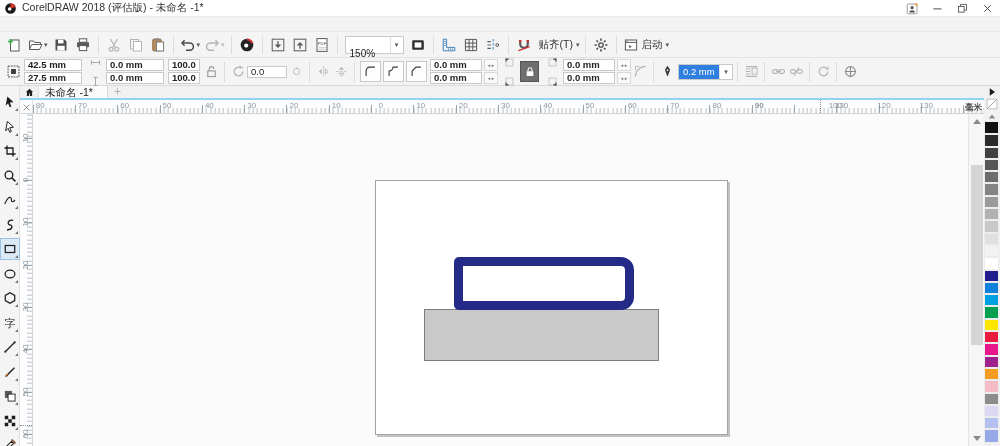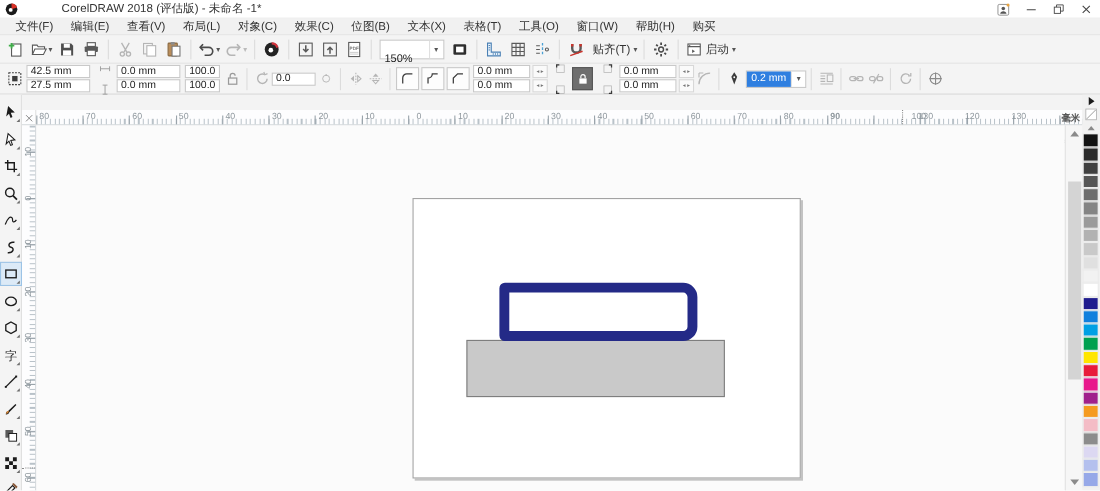--- a/index.html
+++ b/index.html
@@ -1,21 +1,21 @@
 <!DOCTYPE html>
 <html><head>
 <meta charset="utf-8">
 <style>
   * { box-sizing: border-box; margin: 0; padding: 0; }
   html,body { width:1000px; height:446px; overflow:hidden; }
   body { font-family: "Liberation Sans", "DejaVu Sans", sans-serif; font-size:11px; color:#222; }
   #app { position:relative; width:1000px; height:446px; background:#f3f3f3; }
 
   
-  .titlebar { position:absolute; left:0; top:0; width:1000px; height:17px; background:#fff; display:flex; align-items:center; padding-left:4px; border-bottom:1px solid #ececec;gap:34px; }
+  .titlebar { position:absolute; left:0; top:0; width:1000px; height:17px; background:#fff; display:flex; align-items:center; padding-left:4px; border-bottom:1px solid #ececec; }
   .titlebar .logo { width:13px; height:13px; margin-right:5px; }
   .titlebar .ttext { font-size:10.5px; color:#333; }
   .winbtns { position:absolute; right:0; top:0; height:17px; display:flex; }
   .winbtn { width:25px; height:17px; display:flex; align-items:center; justify-content:center; color:#444; }
   .winbtn svg { width:13px; height:13px; }
 
   
   .menubar { position:absolute; left:0; top:17px; width:1000px; height:14px; background:#f1f1f1; display:flex; align-items:center; padding-left:6px; }
   .menu-item { padding:0 8px; font-size:10.5px; color:#333; line-height:14px; cursor:default; }
 
@@ -29,21 +29,21 @@
   .tlabel { font-size:10.5px; color:#333; margin:0 2px; }
   .combo { display:flex; align-items:center; height:18px; background:#fff; border:1px solid #c9c9c9; margin:0 3px; }
   .combo .cval { width:44px; padding:0 4px; font-size:10px; color:#222;margin-top:18px; }
   .combo .cbtn { width:13px; height:100%; display:flex; align-items:center; justify-content:center; border-left:1px solid #e0e0e0; font-size:7px; color:#555; }
 
   
   .propbar { position:absolute; left:0; top:58px; width:1000px; height:28px; background:#f4f4f4; border-bottom:1px solid #dadada; display:flex; align-items:center; padding-left:4px; }
   .pbicon { width:18px; height:18px; display:flex; align-items:center; justify-content:center; }
   .pbicon svg { width:15px; height:15px; }
   .pbicon.sm svg { width:11px; height:11px; }
-  .fieldpair { display:flex; flex-direction:column; gap:1px; margin:8px 2px; }
+  .fieldpair { display:flex; flex-direction:column; gap:1px; margin:8px 2px;font-weight:bold; }
   .pfield { width:58px; height:12px; background:#fff; border:1px solid #c9c9c9; font-size:9.5px; line-height:10px; padding:0 3px; color:#222; }
   .pfield.narrow { width:32px; }
   .pfield.angle { width:40px; }
   .iconcol { display:flex; flex-direction:column; gap:1px; margin-left:2px; }
   .psep { width:1px; height:20px; background:#dcdcdc; margin:0 4px; }
   .cornerbtn { width:21px; height:21px; border:1px solid #c9c9c9; background:#fdfdfd; display:flex; align-items:center; justify-content:center; margin:0 1px; }
   .cornerbtn svg { width:13px; height:13px; }
   .stepcol { display:flex; flex-direction:column; gap:1px; }
   .stepper { width:14px; height:12px; display:flex; align-items:center; justify-content:center; gap:2px; font-size:5px; color:#777; border:1px solid #d8d8d8; background:#fafafa; }
   .lockbtn { width:19px; height:21px; background:#6e6e6e; border:1px solid #555; display:flex; align-items:center; justify-content:center; margin:0 2px; }
@@ -134,35 +134,20 @@
           </svg>
         </span>
       <span class="winbtn">
           <svg viewBox="0 0 16 16">
             <path d="M4 4l8 8M12 4l-8 8" stroke="#444" stroke-width="1.2"></path>
           </svg>
         </span>
     </div>
   </div>
 
-  <div class="menubar" id="menubar">
-      <span class="menu-item">文件(F)</span>
-      <span class="menu-item">编辑(E)</span>
-      <span class="menu-item">查看(V)</span>
-      <span class="menu-item">布局(L)</span>
-      <span class="menu-item">对象(C)</span>
-      <span class="menu-item">效果(C)</span>
-      <span class="menu-item">位图(B)</span>
-      <span class="menu-item">文本(X)</span>
-      <span class="menu-item">表格(T)</span>
-      <span class="menu-item">工具(O)</span>
-      <span class="menu-item">窗口(W)</span>
-      <span class="menu-item">帮助(H)</span>
-      <span class="menu-item">购买</span>
-    </div>
 
   <div class="toolbar" id="toolbar">
       <span class="tbtn">
         <svg viewBox="0 0 16 16">
           <rect x="4.5" y="3" width="8.5" height="11" fill="#fff" stroke="#5a5a5a"></rect>
           <path d="M2 4.5h5M4.5 2v5" stroke="#3fae49" stroke-width="1.7"></path>
         </svg>
       </span>
       <span class="tbtn">
         <svg viewBox="0 0 16 16">
@@ -491,20 +476,31 @@
       </span>
     <span class="psep"></span>
     <span class="pbicon">
         <svg viewBox="0 0 16 16">
           <circle cx="8" cy="8" r="5.2" fill="none" stroke="#8a8a8a" stroke-width="1.1"></circle>
           <path d="M8 2v12M2 8h12" stroke="#8a8a8a" stroke-width="1.1"></path>
         </svg>
       </span>
   </div>
 
+  <div class="tabbar">
+    <span class="hometab">
+        <svg viewBox="0 0 16 16">
+          <path d="M8 2.6L2.8 7.2h1.4V13h3.2V9.4h1.2V13h3.2V7.2h1.4z" fill="#222"></path>
+        </svg>
+      </span>
+    <span class="doctab">未命名 -1*</span>
+    <span class="newtab"><svg viewBox="0 0 16 16">
+          <path d="M8 2.5v11M2.5 8h11" stroke="#b5b5b5" stroke-width="1.8"></path>
+        </svg></span>
+  </div>
 
   <div class="hruler" id="hruler">
     <span class="hcorner">
         <svg viewBox="0 0 16 16">
           <path d="M3 3l10 10M13 3L3 13" stroke="#777" stroke-width="1.4" fill="none"></path>
         </svg>
       </span>
     <div class="hband"></div>
     <span class="hunit">毫米</span>
     <div class="hdot" style="left:800px"></div>

